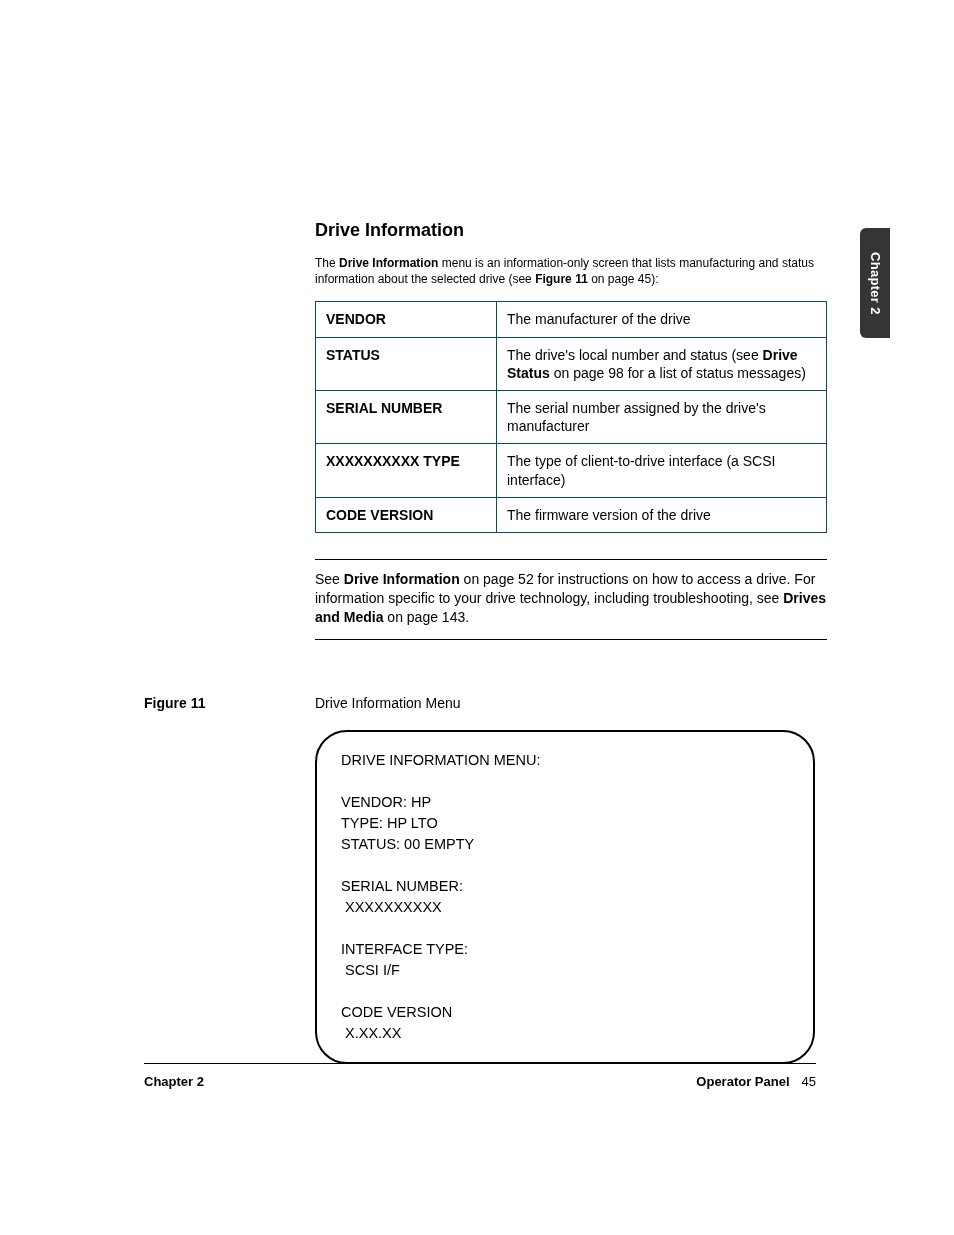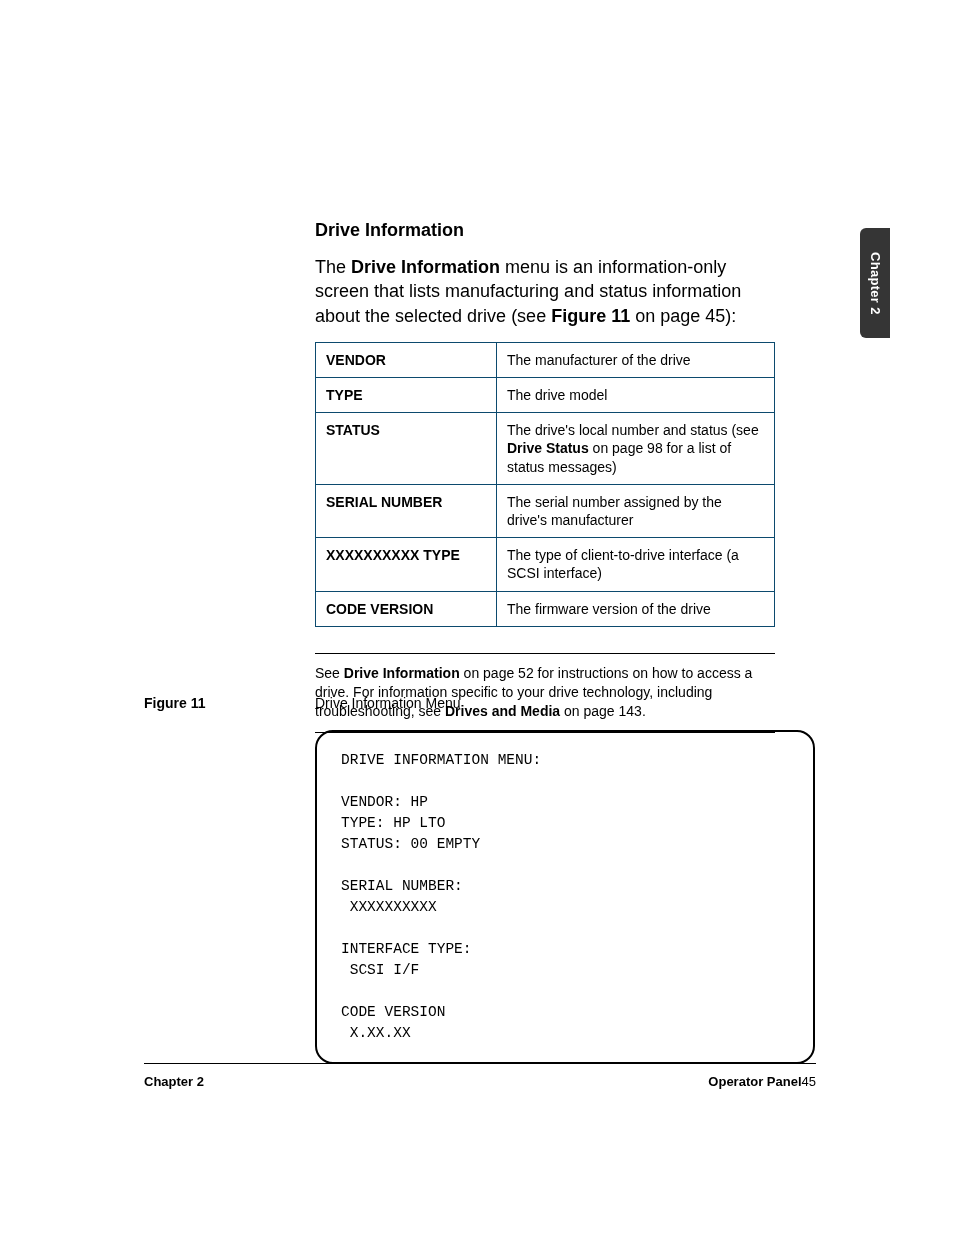--- a/index.html
+++ b/index.html
@@ -37,29 +37,29 @@
     writing-mode: vertical-rl;
     font-size: 13px;
     font-weight: 600;
     letter-spacing: 0.3px;
   }
   
   .content {
     position: absolute;
     left: 315px;
     top: 220px;
-    width: 460px;
+    width: 512px;
   }
   .heading {
     font-size: 18px;
     font-weight: 700;
     margin-bottom: 14px;
   }
   .intro {
-    font-size: 18px;
+    font-size: 12px;
     line-height: 1.35;
     margin-bottom: 14px;
   }
   .bold { font-weight: 700; }
   
   table.def {
     border-collapse: collapse;
     width: 100%;
     font-size: 14px;
   }
@@ -103,24 +103,24 @@
     width: 171px;
     flex: 0 0 171px;
   }
   
   .screen {
     position: absolute;
     left: 315px;
     top: 730px;
     width: 500px;
     border: 2px solid #000;
-    border-radius: 18px;
+    border-radius: 32px;
     padding: 18px 24px;
     box-sizing: border-box;
-    font-family: Liberation Mono, monospace;
+    font-family: Liberation Sans, sans-serif;
     font-size: 14.5px;
     line-height: 1.45;
     white-space: pre;
   }
   
   .footer-rule {
     position: absolute;
     left: 144px;
     right: 138px;
     top: 1063px;
@@ -129,21 +129,21 @@
   .footer {
     position: absolute;
     left: 144px;
     right: 138px;
     top: 1074px;
     display: flex;
     justify-content: space-between;
     font-size: 13px;
   }
   .footer .left { font-weight: 700; }
-  .footer .right-wrap { display: flex; }
+  .footer .right-wrap { display: flex; gap: 12px; }
   .footer .section { font-weight: 700; }
   .footer .pageno { font-weight: 400; text-align: center; }
 </style>
 </head>
 <body>
 
 <div class="page">
 
   <div class="thumb-tab">
     <span>Chapter 2</span>
@@ -154,24 +154,20 @@
 
     <div class="intro">
       <span>The </span><span class="bold">Drive Information</span><span> menu is an information-only screen that lists manufacturing and status information about the selected drive (see </span><span class="bold">Figure 11</span><span> on page 45):</span>
     </div>
 
     <table class="def">
       <tbody>
           <tr>
         <td class="k">VENDOR</td>
         <td><span>The manufacturer of the drive</span></td>
-      </tr>
-      <tr>
-        <td class="k">TYPE</td>
-        <td><span>The drive model</span></td>
       </tr>
       <tr>
         <td class="k">STATUS</td>
         <td><span>The drive's local number and status (see </span><span class="bold">Drive Status</span><span> on page 98 for a list of status messages)</span></td>
       </tr>
       <tr>
         <td class="k">SERIAL NUMBER</td>
         <td><span>The serial number assigned by the drive's manufacturer</span></td>
       </tr>
       <tr>

